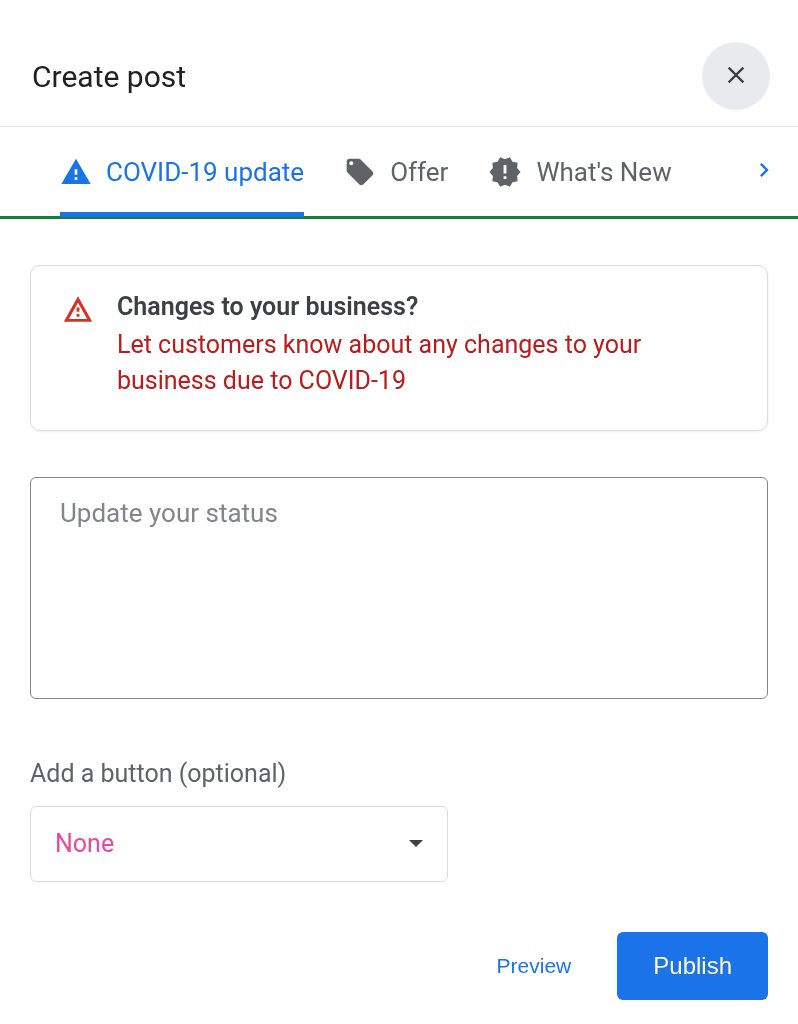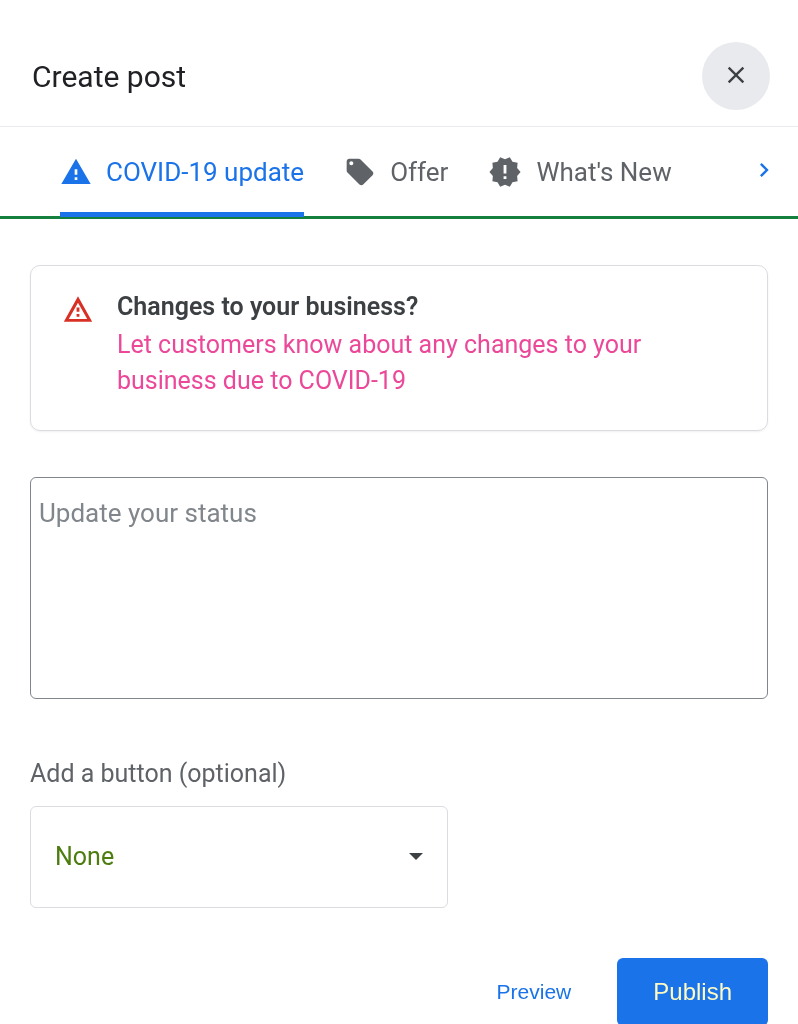--- a/index.html
+++ b/index.html
@@ -86,59 +86,59 @@
   }
   .info-icon { flex-shrink: 0; }
   .info-title {
     font-size: 25px;
     font-weight: 600;
     color: #3c4043;
     margin-bottom: 6px;
   }
   .info-desc {
     font-size: 25px;
-    color: #ec4899;
+    color: #b91c1c;
     line-height: 1.45;
   }
 
   .status-area {
     margin-top: 46px;
     width: 100%;
     height: 222px;
     border: 1px solid #80868b;
     border-radius: 6px;
-    padding: 20px 8px;
+    padding: 20px 29px;
     font-size: 26px;
     color: #000000;
     font-family: inherit;
     resize: none;
     outline: none;
   }
   .status-area::placeholder { color: #80868b; }
 
   .btn-section {
     margin-top: 56px;
   }
   .btn-label {
     font-size: 25px;
     color: #5f6368;
     margin-bottom: 18px;
   }
   .select {
     width: 418px;
-    height: 102px;
+    height: 76px;
     border: 1px solid #dadce0;
     border-radius: 6px;
     padding: 0 24px;
     display: flex;
     align-items: center;
     justify-content: space-between;
     cursor: pointer;
     font-size: 25px;
-    color: #4d7c0f;
+    color: #ec4899;
   }
   .caret-down {
     width: 0; height: 0;
     border-left: 7px solid transparent;
     border-right: 7px solid transparent;
     border-top: 7px solid #3c4043;
   }
 
   .footer {
     margin-top: 50px;

